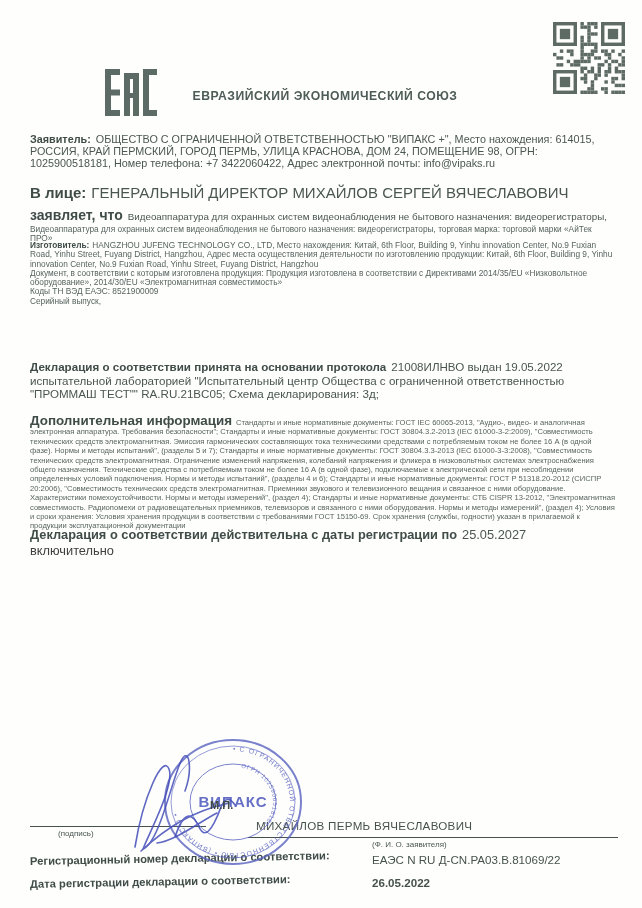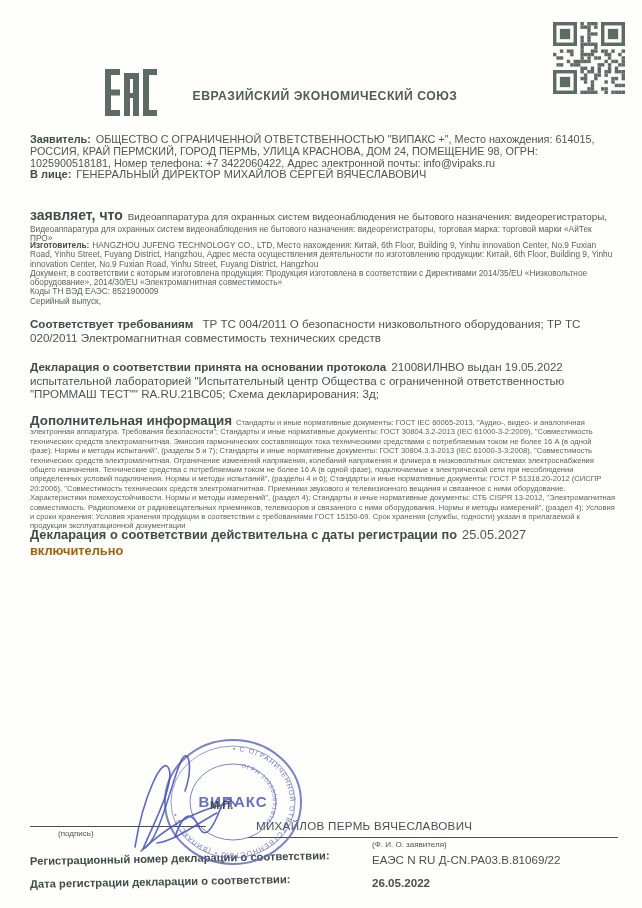--- a/index.html
+++ b/index.html
@@ -173,51 +173,48 @@
       <rect x="3.4285714285714284" y="51.42857142857142" width="17.142857142857142" height="17.142857142857142" fill="#fefefd"></rect>
       <rect x="6.857142857142857" y="54.857142857142854" width="10.285714285714285" height="10.285714285714285" fill="#5e6a64"></rect>
     </svg>
 
   <div class="hdr" style="top:89px; font-size:12.2px; letter-spacing:0.5px;">ЕВРАЗИЙСКИЙ ЭКОНОМИЧЕСКИЙ СОЮЗ</div>
 
   <div class="para" style="top:134px; font-size:10.8px; line-height:11.9px;">
     <b class="lbl">Заявитель:</b><span>ОБЩЕСТВО С ОГРАНИЧЕННОЙ ОТВЕТСТВЕННОСТЬЮ "ВИПАКС +", Место нахождения: 614015, РОССИЯ, КРАЙ ПЕРМСКИЙ, ГОРОД ПЕРМЬ, УЛИЦА КРАСНОВА, ДОМ 24, ПОМЕЩЕНИЕ 98, ОГРН: 1025900518181, Номер телефона: +7 3422060422, Адрес электронной почты: info@vipaks.ru</span>
   </div>
 
-  <div class="para" style="top:168px; font-size:11px;">
+  <div class="para" style="top:184px; font-size:15px;">
     <b class="lbl">В лице:</b><span>ГЕНЕРАЛЬНЫЙ ДИРЕКТОР МИХАЙЛОВ СЕРГЕЙ ВЯЧЕСЛАВОВИЧ</span>
   </div>
 
   <div class="para" style="top:206px;">
     <b class="lbl" style="font-size:14px;text-align:right;">заявляет, что</b><span style="font-size:9.8px;">Видеоаппаратура для охранных систем видеонаблюдения не бытового назначения: видеорегистраторы,</span>
     <div class="small" style="margin-top:1px;">Видеоаппаратура для охранных систем видеонаблюдения не бытового назначения: видеорегистраторы, торговая марка: торговой марки «АйТек ПРО»</div>
   </div>
 
   <div class="para small" style="top:241px;">
     <div><b class="lbl" style="margin-right:3px;">Изготовитель:</b><span>HANGZHOU JUFENG TECHNOLOGY CO., LTD, Место нахождения: Китай, 6th Floor, Building 9, Yinhu innovation Center, No.9 Fuxian Road, Yinhu Street, Fuyang District, Hangzhou, Адрес места осуществления деятельности по изготовлению продукции: Китай, 6th Floor, Building 9, Yinhu innovation Center, No.9 Fuxian Road, Yinhu Street, Fuyang District, Hangzhou</span></div>
     <div>Документ, в соответствии с которым изготовлена продукция: Продукция изготовлена в соответствии с Директивами 2014/35/EU «Низковольтное оборудование», 2014/30/EU «Электромагнитная совместимость»</div>
     <div>Коды ТН ВЭД ЕАЭС: 8521900009</div>
     <div>Серийный выпуск,</div>
   </div>
 
-  <div class="para" style="top:317px; font-size:11.6px; line-height:13.6px;">
-    <b class="lbl" style="margin-right:9px;">Соответствует требованиям</b><span>ТР ТС 004/2011 О безопасности низковольтного оборудования; ТР ТС 020/2011 Электромагнитная совместимость технических средств</span>
-  </div>
 
   <div class="para" style="top:360px; font-size:11.6px; line-height:13.6px;">
     <b class="lbl">Декларация о соответствии принята на основании протокола</b><span>21008ИЛНВО выдан 19.05.2022 испытательной лабораторией "Испытательный центр Общества с ограниченной ответственностью "ПРОММАШ ТЕСТ"" RA.RU.21BC05; Схема декларирования: 3д;</span>
   </div>
 
   <div class="para tiny" style="top:416px;">
     <b class="lbl" style="font-size:13.4px; margin-right:4px;">Дополнительная информация</b><span>Стандарты и иные нормативные документы: ГОСТ IEC 60065-2013, "Аудио-, видео- и аналогичная электронная аппаратура. Требования безопасности"; Стандарты и иные нормативные документы: ГОСТ 30804.3.2-2013 (IEC 61000-3-2:2009), "Совместимость технических средств электромагнитная. Эмиссия гармонических составляющих тока техническими средствами с потребляемым током не более 16 А (в одной фазе). Нормы и методы испытаний", (разделы 5 и 7); Стандарты и иные нормативные документы: ГОСТ 30804.3.3-2013 (IEC 61000-3-3:2008), "Совместимость технических средств электромагнитная. Ограничение изменений напряжения, колебаний напряжения и фликера в низковольтных системах электроснабжения общего назначения. Технические средства с потребляемым током не более 16 А (в одной фазе), подключаемые к электрической сети при несоблюдении определенных условий подключения. Нормы и методы испытаний", (разделы 4 и 6); Стандарты и иные нормативные документы: ГОСТ Р 51318.20-2012 (СИСПР 20:2006), "Совместимость технических средств электромагнитная. Приемники звукового и телевизионного вещания и связанное с ними оборудование. Характеристики помехоустойчивости. Нормы и методы измерений", (раздел 4); Стандарты и иные нормативные документы: СТБ CISPR 13-2012, "Электромагнитная совместимость. Радиопомехи от радиовещательных приемников, телевизоров и связанного с ними оборудования. Нормы и методы измерений", (раздел 4); Условия и сроки хранения: Условия хранения продукции в соответствии с требованиями ГОСТ 15150-69. Срок хранения (службы, годности) указан в прилагаемой к продукции эксплуатационной документации</span>
   </div>
 
   <div class="para" style="top:527px; font-size:12.8px; line-height:15.5px;">
     <b class="lbl" style="font-weight:bold;">Декларация о соответствии действительна с даты регистрации по</b><span>25.05.2027</span>
-    <div style="font-weight:bold; color:#a16207;">включительно</div>
+    <div style="font-weight:normal; color:#404040;">включительно</div>
   </div>
 
   <svg class="stamp-svg" width="260" height="160" viewBox="0 0 260 160">
     <defs>
       <path id="ringPath" d="M 128 26 A 57 51 0 1 1 127.9 26"></path>
       <path id="ringPath2" d="M 128 42 A 40 35 0 1 1 127.9 42"></path>
     </defs>
     <g stroke="#5a63c0" fill="none" opacity="0.8">
       <ellipse cx="128" cy="77" rx="68" ry="62" stroke-width="2"></ellipse>
       <ellipse cx="128" cy="77" rx="62" ry="56" stroke-width="0.8"></ellipse>

